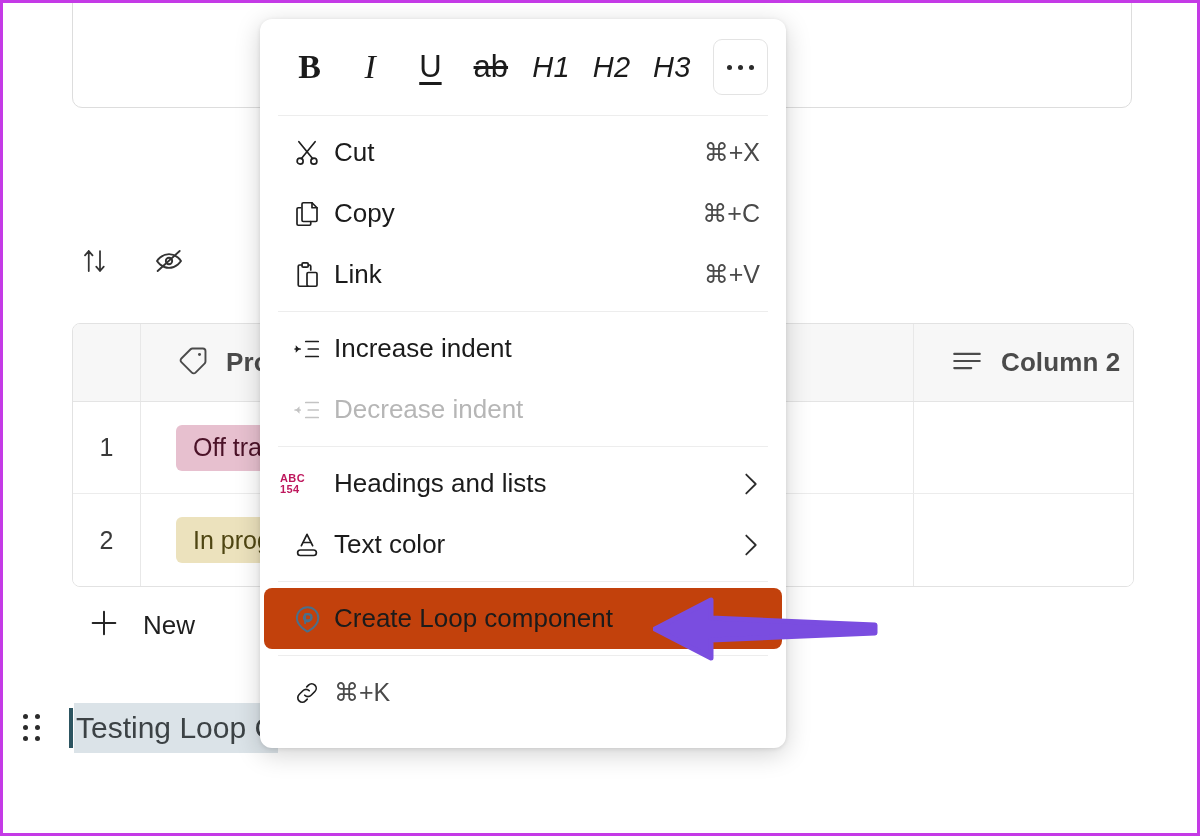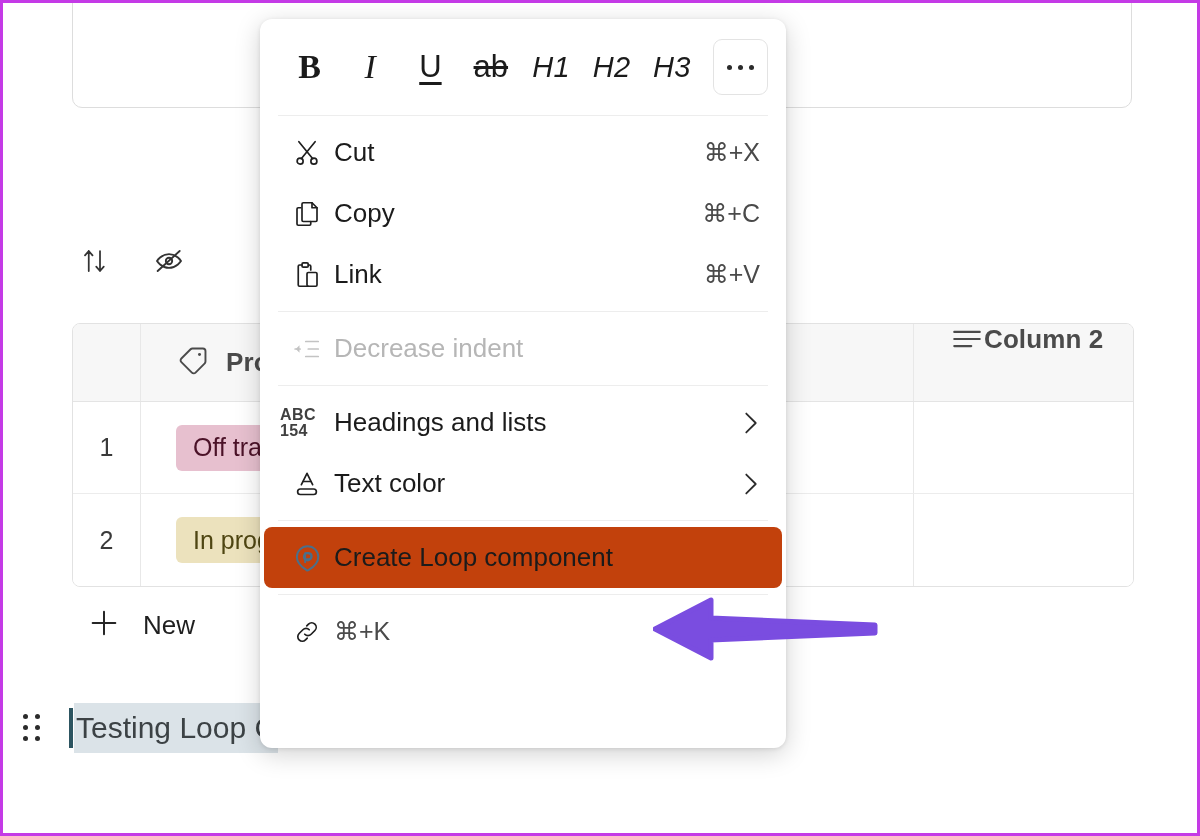--- a/index.html
+++ b/index.html
@@ -89,22 +89,23 @@
   }
   .c-a {
     flex: 0 0 773px;
     display: flex; align-items: center;
     padding-left: 35px;
     border-right: 1px solid #e8e8e8;
     gap: 16px;
   }
   .c-b {
     flex: 1 1 auto;
-    display: flex; align-items: flex-start;
+    display: flex; align-items: center;
     padding-left: 36px;
+    gap: 17px;
   }
   .col-title {
     font-size: 26px;
     font-weight: 700;
     color: #4b4b4b;
     letter-spacing: .1px;
   }
   .pill {
     display: inline-flex;
     align-items: center;
@@ -239,21 +240,21 @@
     width: 34px;
     display: flex; align-items: center; justify-content: flex-end;
     color: #2b2b2b;
   }
   .mi.disabled .mi-label { color: #b6b6b6; }
   .mi.disabled .mi-ico   { color: #c3c3c3; }
 
   .grp { padding: 6px 0; }
 
   .abc-ico { display:flex; flex-direction:column; align-items:flex-start; line-height:1; }
-  .abc-ico span { font-size: 16px; font-weight: 700; letter-spacing: .4px; color:#404040; }
+  .abc-ico span { font-size: 11px; font-weight: 700; letter-spacing: .4px; color:#be185d; }
 
   
   #arrow {
     position: absolute;
     left: 650px;
     top: 586px;
     width: 225px;
     height: 80px;
     pointer-events: none;
   }
@@ -401,20 +402,31 @@
           </svg>
         </span>
         <span class="mi-label">Link</span>
         <span class="mi-accel">⌘+V</span>
       </div>
     </div>
 
     <div class="sep"></div>
 
     <div class="grp">
+      <div class="mi">
+        <span class="mi-ico">
+          <svg width="30" height="30" viewBox="0 0 24 24" fill="none" stroke="currentColor" stroke-width="1.35" stroke-linecap="round" stroke-linejoin="round">
+            <path d="M11 6h10M13 12h8M11 18h10"></path>
+            <path d="M3 9l3 3-3 3z" fill="currentColor" stroke="none"></path>
+            <path d="M2.5 12h4"></path>
+          </svg>
+        </span>
+        <span class="mi-label">Increase indent</span>
+        <span class="mi-accel"></span>
+      </div>
 
       <div class="mi disabled">
         <span class="mi-ico">
           <svg width="30" height="30" viewBox="0 0 24 24" fill="none" stroke="currentColor" stroke-width="1.35" stroke-linecap="round" stroke-linejoin="round">
             <path d="M11 6h10M13 12h8M11 18h10"></path>
             <path d="M6 9l-3 3 3 3z" fill="currentColor" stroke="none"></path>
             <path d="M2.5 12h4"></path>
           </svg>
         </span>
         <span class="mi-label">Decrease indent</span>

